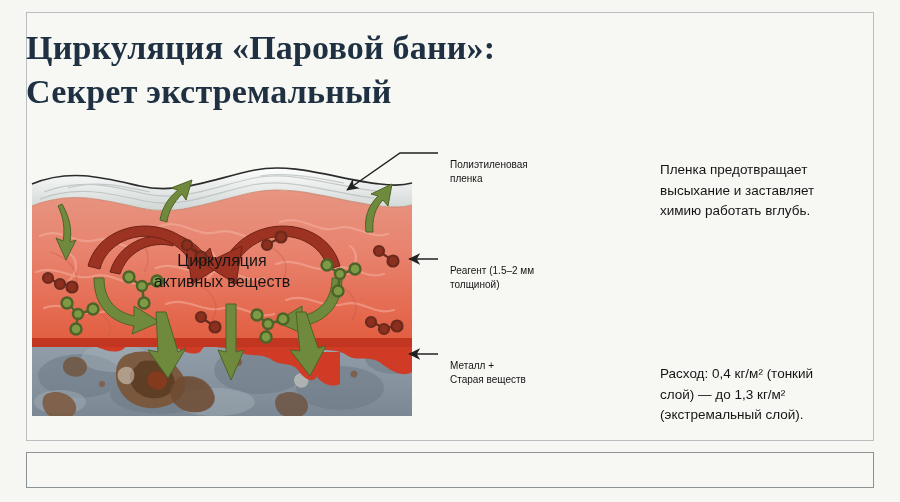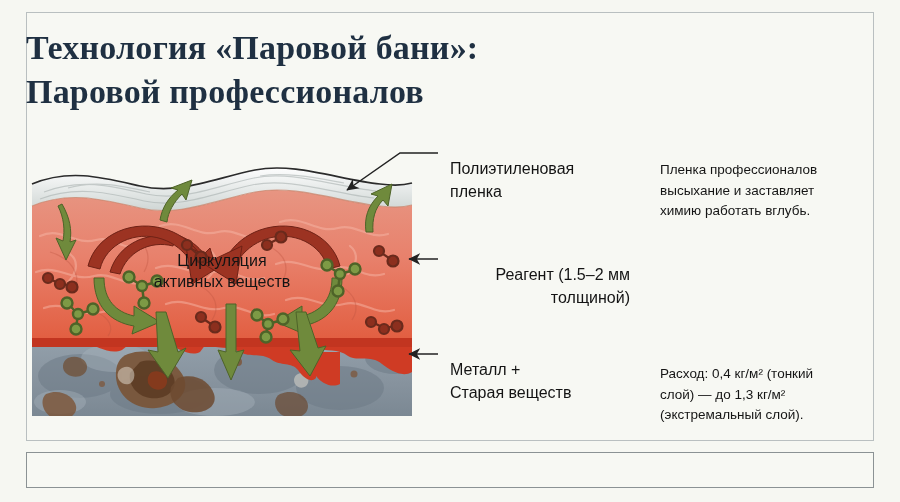--- a/index.html
+++ b/index.html
@@ -40,48 +40,48 @@
   #title .line{display:block;white-space:nowrap;}
 
   #figure{
     position:absolute;
     left:10px;top:126px;
     width:430px;height:290px;
   }
 
   .callout{
     position:absolute;
-    font-size:16px;
+    font-size:10px;
     line-height:1.42;
     color:#141414;
     white-space:pre-line;
   }
   #callout-film{left:450px;top:158px;width:180px;}
-  #callout-reagent{left:450px;top:264px;width:180px;text-align:right;}
+  #callout-reagent{left:450px;top:264px;width:180px;}
   #callout-metal{left:450px;top:359px;width:180px;}
 
   .sidenote{
     position:absolute;
     font-size:13.5px;
     line-height:1.52;
     color:#151515;
     width:210px;
     white-space:pre-line;
   }
   #note-top{left:660px;top:160px;}
   #note-bottom{left:660px;top:364px;}
 </style>
 </head>
 <body>
 
 <div id="slide-frame"></div>
 
 <div id="title">
-  <span class="line">Технология «Паровой бани»:</span>
-  <span class="line">Паровой профессионалов</span>
+  <span class="line">Циркуляция «Паровой бани»:</span>
+  <span class="line">Секрет экстремальный</span>
 </div>
 
 <div id="figure">
   <svg viewBox="0 0 430 290" width="430" height="290">
     <defs>
       <linearGradient id="gReagent" x1="0" y1="0" x2="0" y2="1">
         <stop offset="0%" stop-color="#e79582"></stop>
         <stop offset="45%" stop-color="#e8816c"></stop>
         <stop offset="100%" stop-color="#e25f42"></stop>
       </linearGradient>
@@ -301,20 +301,20 @@
   </svg>
 </div>
 
 <div class="callout" id="callout-film">Полиэтиленовая
 пленка</div>
 <div class="callout" id="callout-reagent">Реагент (1.5–2 мм
 толщиной)</div>
 <div class="callout" id="callout-metal">Металл +
 Старая веществ</div>
 
-<div class="sidenote" id="note-top">Пленка профессионалов
+<div class="sidenote" id="note-top">Пленка предотвращает
 высыхание и заставляет
 химию работать вглубь.</div>
 <div class="sidenote" id="note-bottom">Расход: 0,4 кг/м² (тонкий
 слой) — до 1,3 кг/м²
 (экстремальный слой).</div>
 
 <div id="bottom-bar"></div>
 
 </body></html>

